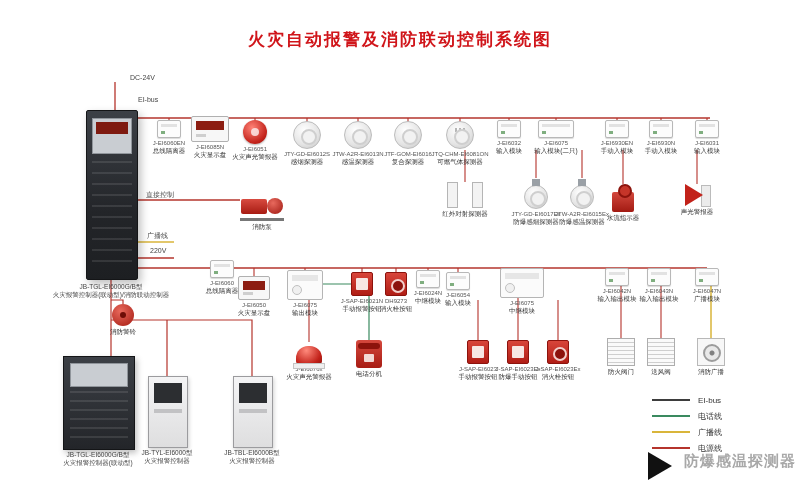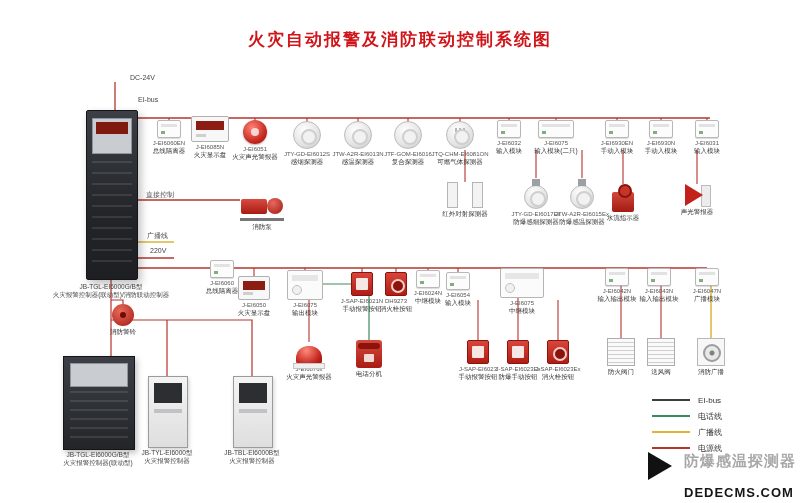--- a/index.html
+++ b/index.html
@@ -433,15 +433,14 @@
       <span class="legend-label">广播线</span>
     </div>
     <div class="legend-row">
       <span class="legend-line" style="background: rgb(181, 52, 44);"></span>
       <span class="legend-label">电源线</span>
     </div>
   </div>
 
   <div class="wm-tri"></div>
   <div class="wm-brand">防爆感温探测器</div>
-  <div class="wm-domain">DEDECMS.COM</div>
 
 </div>
 
 </body></html>

